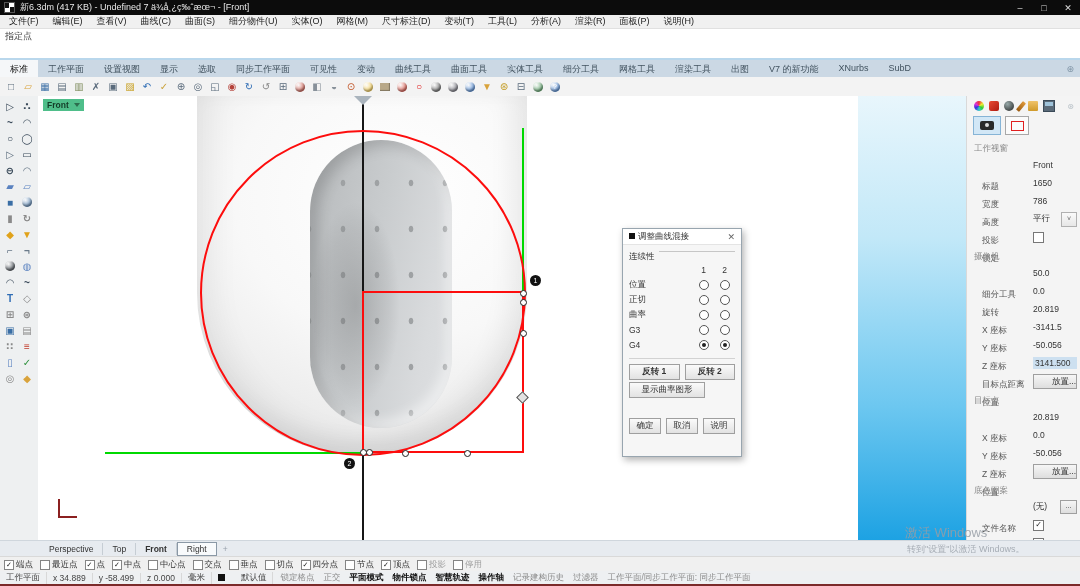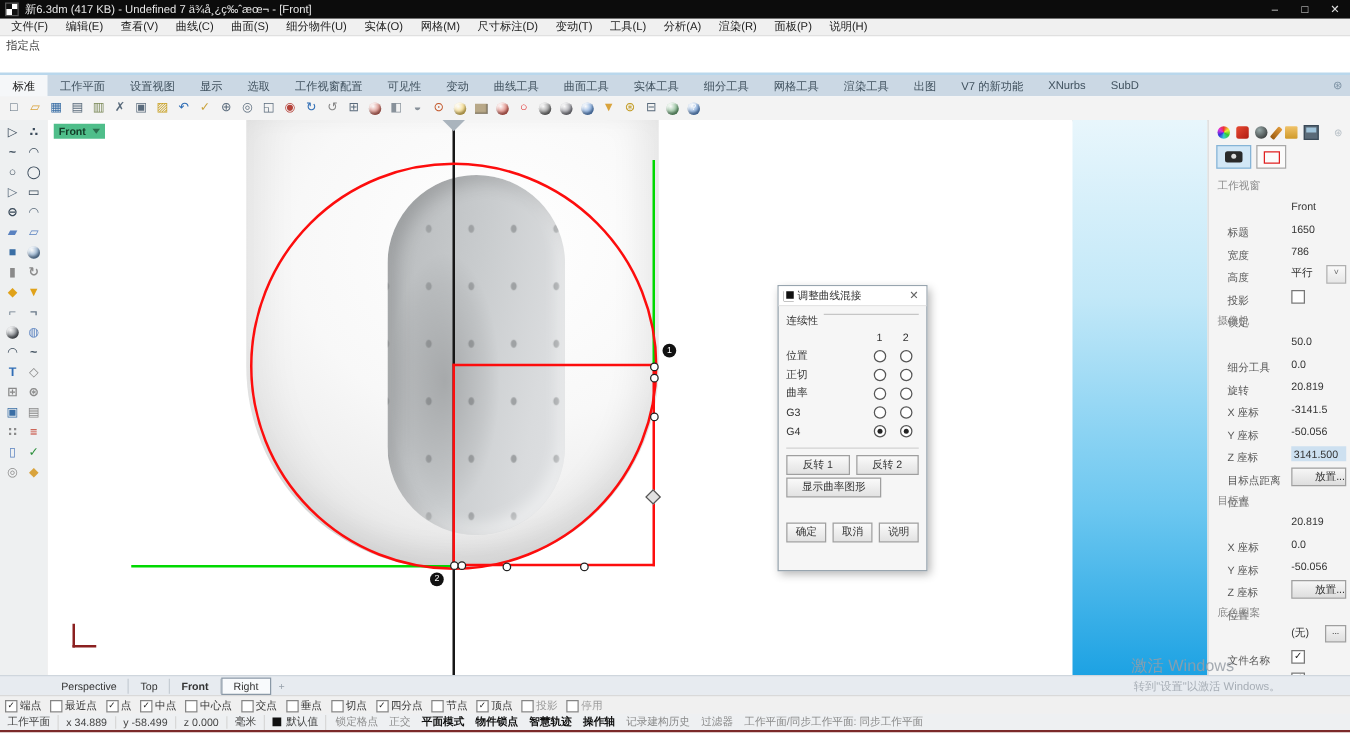--- a/index.html
+++ b/index.html
@@ -120,21 +120,21 @@
   .dgroup{display:flex;align-items:flex-start;gap:4px;margin-top:2px;}
   .dgroup i{flex:1;border-top:1px solid #c6c6c6;}
   .dcolh{display:flex;height:14px;align-items:center;}
   .dcolh b{font-weight:normal;}
   .drow{display:flex;align-items:center;height:15px;}
   .dlabel{flex:1;}
   .dcell{width:21px;text-align:center;display:flex;justify-content:center;}
   .radio{width:8px;height:8px;border:1px solid #555;border-radius:50%;background:#fff;position:relative;}
   .radio.on::after{content:"";position:absolute;inset:2px;background:#222;border-radius:50%;}
   .dsep{border-top:1px solid #d2d2d2;margin:6px 0 5px 0;}
-  .dbtnrow{display:flex;gap:5px;}
+  .dbtnrow{display:flex;gap:5px;font-weight:bold;}
   .dbtn{background:linear-gradient(#fafafa,#e2e2e2);border:1px solid #9f9f9f;font-size:8.5px;color:#333;
         text-align:center;line-height:13px;height:14px;}
   .dbtn.flex{flex:1;}
   .dcheckrow{display:flex;align-items:center;gap:4px;height:17px;}
   #dgraph{width:74px;margin-top:2px;}
   #dbottom{margin-top:20px;display:flex;gap:5px;}
   
   #vptabs{left:0;top:540px;width:1080px;height:16px;background:#e7ebf0;border-top:1px solid #cfd6dd;
           display:flex;align-items:center;padding-left:40px;font-size:8.5px;color:#333;}
   .vt{padding:1px 9px;border-right:1px solid #c6cdd4;}
@@ -144,21 +144,21 @@
   
   #snapbar{left:0;top:556px;width:1080px;height:15px;background:#f0f0f0;border-top:1px solid #d9d9d9;
            display:flex;align-items:center;gap:7px;padding-left:4px;font-size:8.5px;color:#333;}
   .snap{display:flex;align-items:center;gap:2px;}
   .snap.muted{color:#9a9a9a;}
   .sbox{width:8px;height:8px;border:1px solid #858585;background:#fff;font-size:7px;line-height:7px;text-align:center;color:#222;}
   
   #statusbar{left:0;top:571px;width:1080px;height:13px;background:#eef0f2;display:flex;align-items:center;
              font-size:8.5px;color:#444;}
   .sseg{padding:0 6px;border-right:1px solid #d8d8d8;white-space:nowrap;}
-  #slayer{display:flex;align-items:center;gap:4px;}
+  #slayer{display:flex;align-items:center;gap:16px;}
   #slayer i{width:7px;height:7px;background:#111;display:inline-block;}
   #stoggles{display:flex;gap:9px;padding-left:7px;white-space:nowrap;}
   .stog{color:#8a8a8a;}
   .stog.on{color:#111;font-weight:bold;}
   #bottomedge{left:0;top:584px;width:1080px;height:2px;background:#7b2a2a;}
   
   #wm{left:905px;top:524px;z-index:50;color:rgba(150,158,166,.85);font-size:13px;}
   #wm2{left:907px;top:543px;z-index:50;color:rgba(150,158,166,.8);font-size:9px;}
 </style>
 </head>
@@ -196,21 +196,21 @@
   <div class="cmdline">指定点</div>
 </div>
 <div id="cmdsep" class="abs"></div>
 
 <div id="tabbar" class="abs">
     <span class="tb act">标准</span>
     <span class="tb ">工作平面</span>
     <span class="tb ">设置视图</span>
     <span class="tb ">显示</span>
     <span class="tb ">选取</span>
-    <span class="tb ">工作视窗配置</span>
+    <span class="tb ">同步工作平面</span>
     <span class="tb ">可见性</span>
     <span class="tb ">变动</span>
     <span class="tb ">曲线工具</span>
     <span class="tb ">曲面工具</span>
     <span class="tb ">实体工具</span>
     <span class="tb ">细分工具</span>
     <span class="tb ">网格工具</span>
     <span class="tb ">渲染工具</span>
     <span class="tb ">出图</span>
     <span class="tb ">V7 的新功能</span>

